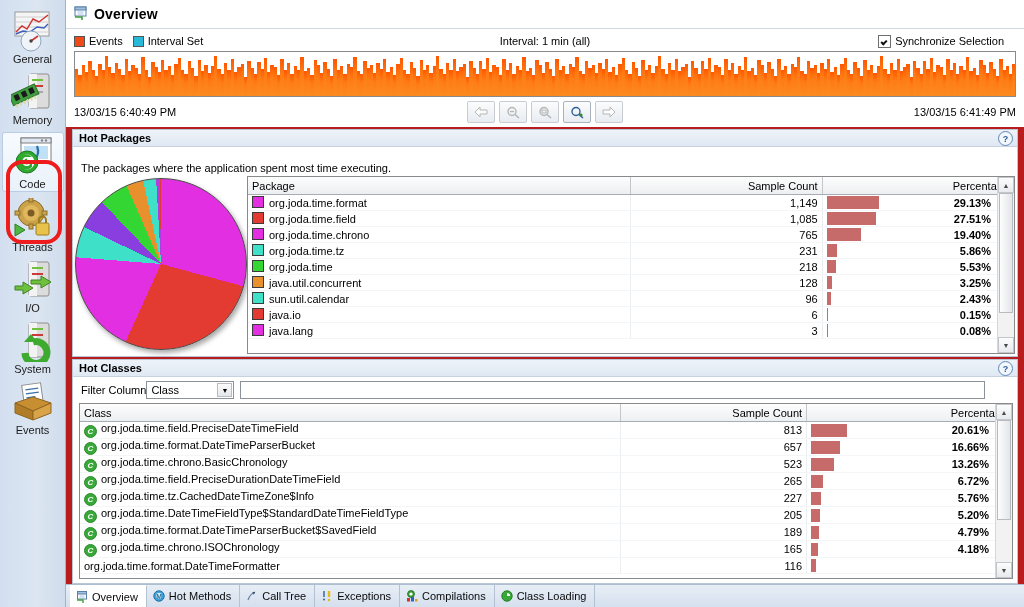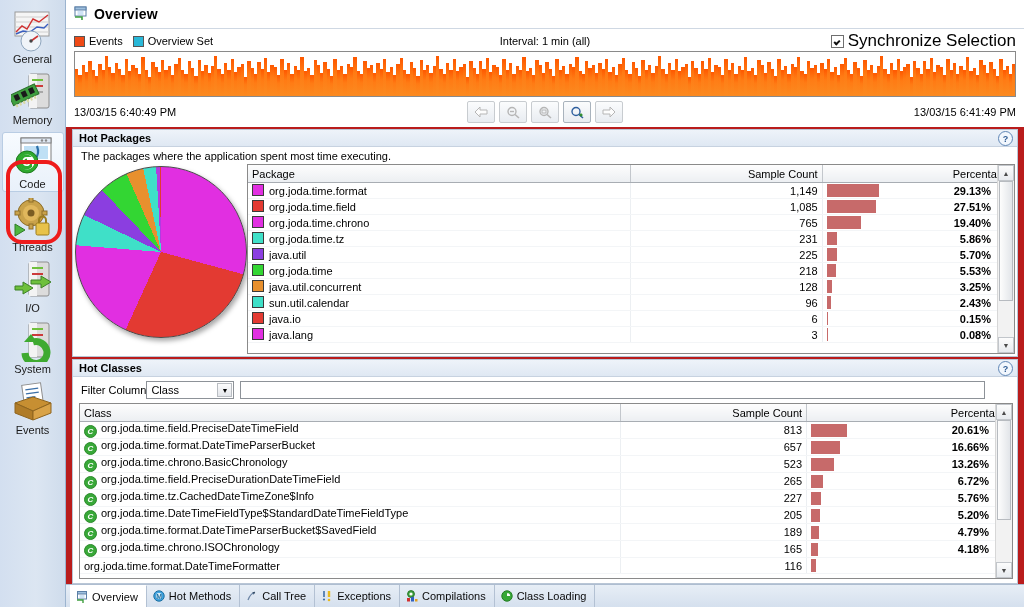--- a/index.html
+++ b/index.html
@@ -102,21 +102,21 @@
     height: 16px;
     font-size: 11px;
     position: relative;
   }
   .lg-item { display:flex; align-items:center; margin-right:10px; }
   .lg-sw { width:9px; height:9px; border:1px solid #555; margin-right:4px; display:inline-block; }
   #tl-interval {
     position:absolute; left:0; right:0; text-align:center; font-size:11px;
   }
   #tl-sync {
-    position:absolute; right:0; display:flex; align-items:center; font-size:17px;padding-left:42px;
+    position:absolute; right:12px; display:flex; align-items:center; font-size:11px;padding-left:42px;
   }
   .chk {
     width:11px; height:11px; border:1px solid #6f6f6f; background:#fff;
     margin-right:4px; position:relative; display:inline-block;
   }
   .chk:after{
     content:""; position:absolute; left:2px; top:4px; width:4px; height:2px;
     border-left:2px solid #111; border-bottom:2px solid #111;
     transform: rotate(-45deg);
   }
@@ -176,21 +176,21 @@
   }
   .help-ico {
     position:absolute; right:4px; top:1px;
     width:13px; height:13px; border-radius:50%;
     border:1px solid #5f86b5; color:#2f5c94;
     font-size:9px; font-weight:bold;
     display:flex; align-items:center; justify-content:center;
     background:#f2f7fd; cursor:pointer;
   }
   .sect-desc {
-    font-size: 11px; padding: 3px 0 2px 8px;
+    font-size: 11px; padding: 15px 0 2px 8px;
     flex: 0 0 auto;
   }
 
   
   #hp-body { display:flex; flex:1 1 auto; min-height:0; padding: 0 2px 2px 2px; }
   #pie-wrap {
     width: 204px; display:flex; align-items:flex-start; justify-content:center;
     padding-top: 2px;
   }
   #pie {
@@ -469,21 +469,21 @@
     </div>
 
     <div id="timeline-panel">
       <div id="tl-legendrow">
         <span class="lg-item">
           <i class="lg-sw" style="background:#f04a16"></i>
           <span>Events</span>
         </span>
         <span class="lg-item">
           <i class="lg-sw" style="background:#29b8d8"></i>
-          <span>Overview Set</span>
+          <span>Interval Set</span>
         </span>
         <span id="tl-interval">Interval: 1 min (all)</span>
         <span id="tl-sync">
           <i class="chk"></i>
           <span>Synchronize Selection</span>
         </span>
       </div>
       <div id="tl-graph">
           <div class="bar" style="height: 62%;"></div>
           <div class="bar" style="height: 48%;"></div>
@@ -869,30 +869,20 @@
                   <td class="c-name"><i class="sw" style="background: rgb(63, 224, 200);"></i><span>org.joda.time.tz</span></td>
                   <td class="c-count">231</td>
                   <td class="c-pct">
                     <div class="pctcell">
                       <div class="pctbar" style="width: 10.4607px;"></div>
                       <div class="pcttxt">5.86%</div>
                     </div>
                   </td>
                 </tr>
                 <tr>
-                  <td class="c-name"><i class="sw" style="background: rgb(139, 62, 224);"></i><span>java.util</span></td>
-                  <td class="c-count">225</td>
-                  <td class="c-pct">
-                    <div class="pctcell">
-                      <div class="pctbar" style="width: 10.1751px;"></div>
-                      <div class="pcttxt">5.70%</div>
-                    </div>
-                  </td>
-                </tr>
-                <tr>
                   <td class="c-name"><i class="sw" style="background: rgb(51, 214, 51);"></i><span>org.joda.time</span></td>
                   <td class="c-count">218</td>
                   <td class="c-pct">
                     <div class="pctcell">
                       <div class="pctbar" style="width: 9.87161px;"></div>
                       <div class="pcttxt">5.53%</div>
                     </div>
                   </td>
                 </tr>
                 <tr>

